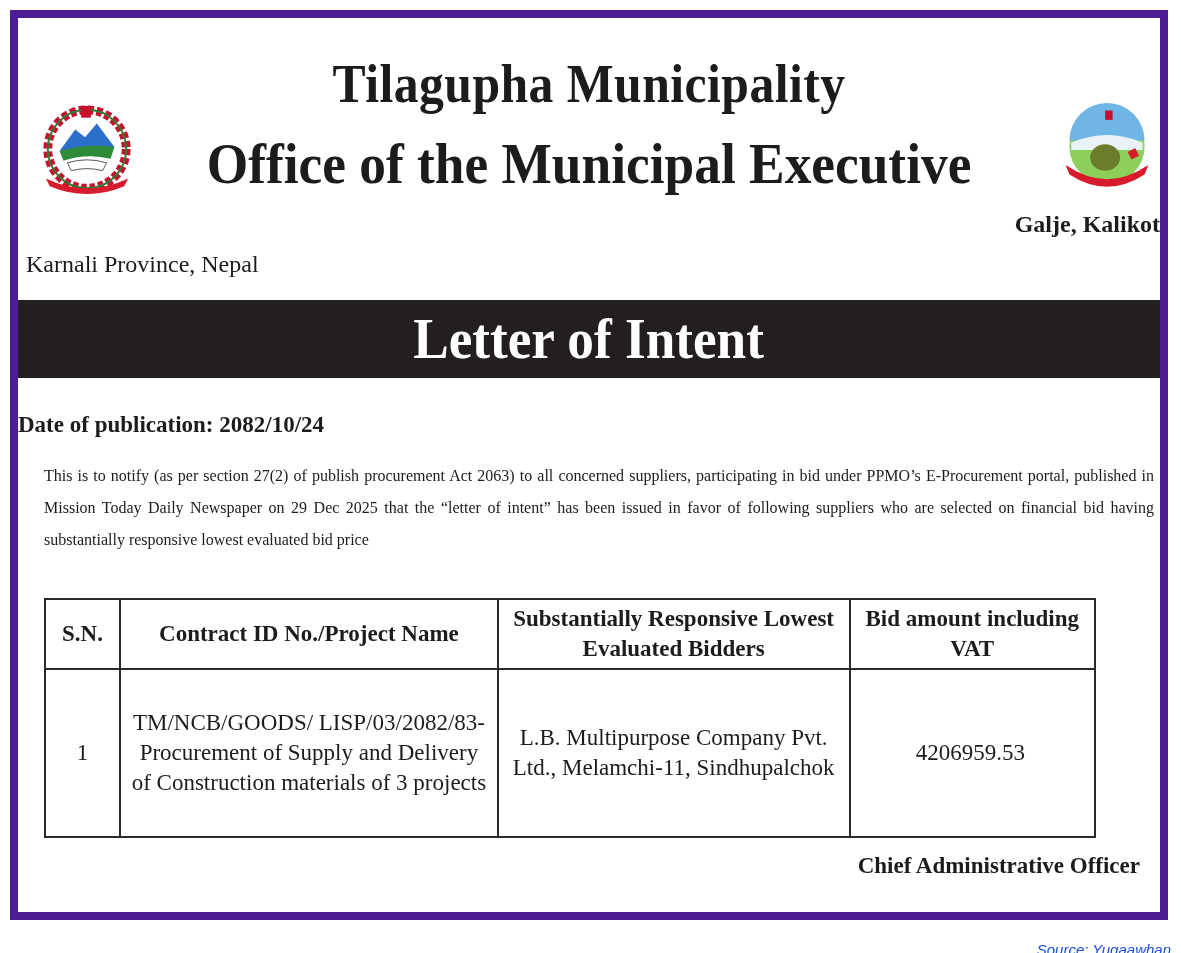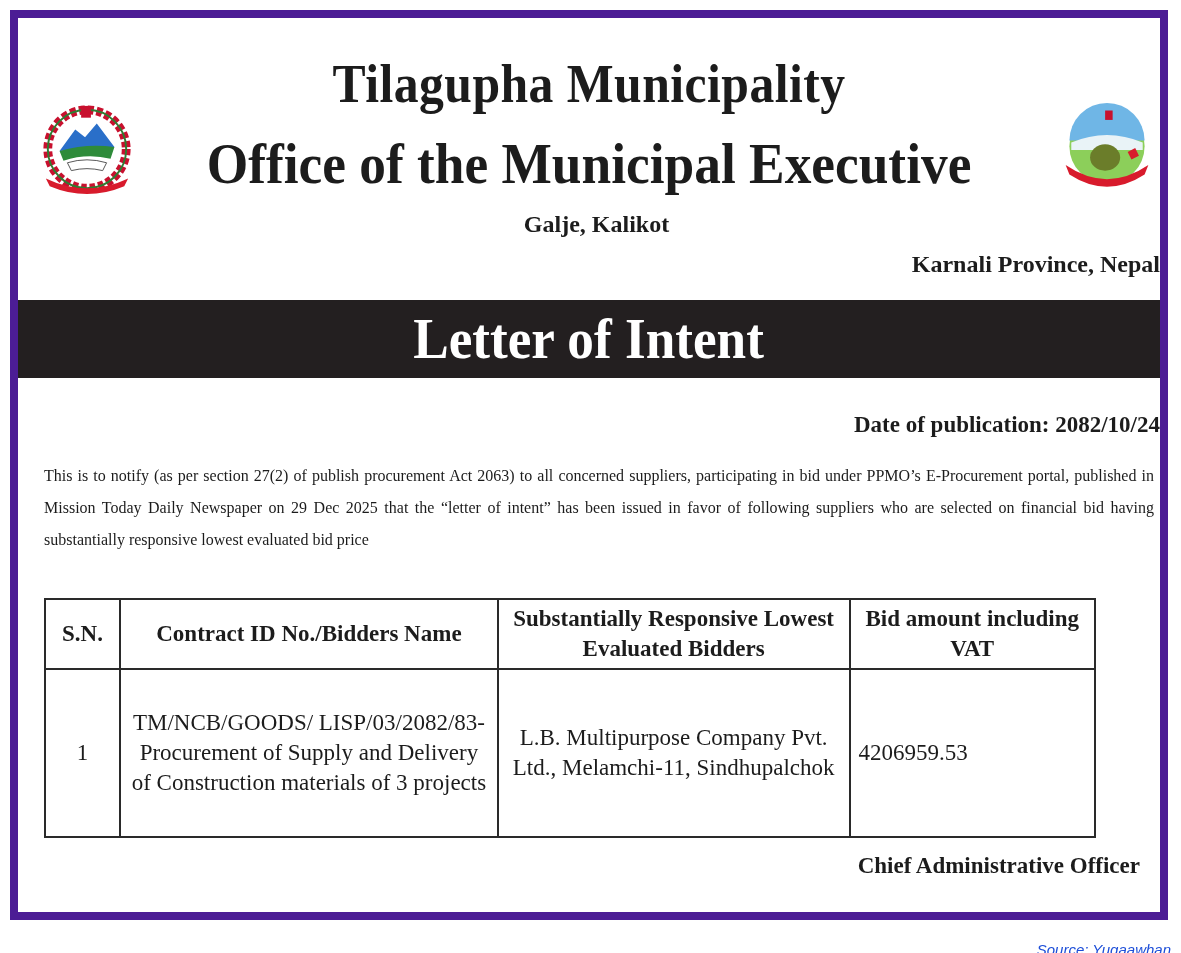--- a/index.html
+++ b/index.html
@@ -1,33 +1,33 @@
 <!DOCTYPE html>
 <html><head>
   <meta charset="utf-8">
   <style>
     html, body { margin: 0; padding: 0; background: #ffffff; }
     body { width: 1181px; height: 953px; position: relative; overflow: hidden; font-family: "Liberation Serif", "DejaVu Serif", serif; color: #1c1c1c; }
     .frame { position: absolute; left: 10px; top: 10px; width: 1158px; height: 910px; border: 8px solid #4c1d95; box-sizing: border-box; background: #fff; }
     .header { position: absolute; left: 0; top: 0; width: 100%; height: 284px; }
     .title1 { position: absolute; left: 0; right: 0; top: 36px; text-align: center; font-weight: bold; font-size: 54px; letter-spacing: 0.5px; line-height: 60px; transform: scaleX(0.92); }
     .title2 { position: absolute; left: 0; right: 0; top: 114px; text-align: center; font-weight: bold; font-size: 58px; line-height: 64px; transform: scaleX(0.92); }
-    .addr1 { position: absolute; left: 15px; right: 0; top: 192px; text-align: center; font-weight: bold; font-size: 24px; line-height: 28px; }
-    .addr2 { position: absolute; left: 8px; right: 0; top: 232px; text-align: right; font-weight: bold; font-size: 24px; line-height: 28px; }
+    .addr1 { position: absolute; left: 15px; right: 0; top: 192px; text-align: right; font-weight: bold; font-size: 24px; line-height: 28px; }
+    .addr2 { position: absolute; left: 8px; right: 0; top: 232px; text-align: left; font-weight: normal; font-size: 24px; line-height: 28px; }
     .emblem-left { position: absolute; left: 20px; top: 84px; width: 98px; height: 98px; }
     .emblem-right { position: absolute; left: 1042px; top: 82px; width: 94px; height: 100px; }
     .banner { position: absolute; left: 0; top: 282px; width: 100%; height: 78px; background: #231f20; display: flex; align-items: center; justify-content: center; }
     .banner span { color: #ffffff; font-weight: bold; font-size: 56px; line-height: 60px; transform: scaleX(0.95); display: inline-block; }
-    .pubdate { position: absolute; left: 0; right: 0; top: 393px; text-align: right; font-weight: bold; font-size: 23px; line-height: 28px; }
+    .pubdate { position: absolute; left: 0; right: 0; top: 393px; text-align: left; font-weight: bold; font-size: 23px; line-height: 28px; }
     .notice { position: absolute; left: 26px; width: 1110px; top: 442px; font-size: 16px; line-height: 32px; text-align: justify; }
     table.award { position: absolute; left: 26px; top: 580px; width: 1052px; border-collapse: collapse; font-size: 23px; }
     table.award th, table.award td { border: 2px solid #2a2a2a; text-align: center; vertical-align: middle; padding: 0 8px; line-height: 30px; }
     table.award th { font-weight: bold; height: 68px; }
     table.award td { height: 166px; }
-    table.award td.amount { text-align: left; padding-right: 12px; margin-top: 38px; }
+    table.award td.amount { text-align: center; padding-right: 12px; margin-top: 38px; }
     .signatory { position: absolute; right: 20px; top: 834px; font-weight: bold; font-size: 23px; line-height: 28px; }
     .source { position: absolute; right: 10px; top: 941px; font-family: "Liberation Sans", "DejaVu Sans", sans-serif; font-style: italic; font-size: 15px; color: #1d4ed8; }
   </style>
 </head>
 <body>
 
 <div class="frame">
   <div class="header">
     <svg class="emblem-left" viewBox="0 0 100 100">
       <circle cx="50" cy="48" r="40" fill="none" stroke="#c8102e" stroke-width="9" stroke-dasharray="6 3"></circle>
@@ -64,21 +64,21 @@
   <table class="award">
     <colgroup>
       <col style="width:77px">
       <col style="width:399px">
       <col style="width:375px">
       <col style="width:259px">
     </colgroup>
     <thead>
       <tr>
         <th>S.N.</th>
-        <th>Contract ID No./Bidders Name</th>
+        <th>Contract ID No./Project Name</th>
         <th>Substantially Responsive Lowest Evaluated Bidders</th>
         <th>Bid amount including VAT</th>
       </tr>
     </thead>
     <tbody>
       <tr>
         <td>1</td>
         <td>TM/NCB/GOODS/ LISP/03/2082/83- Procurement of Supply and Delivery of Construction materials of 3 projects</td>
         <td>L.B. Multipurpose  Company Pvt. Ltd., Melamchi-11, Sindhupalchok</td>
         <td class="amount">4206959.53</td>

